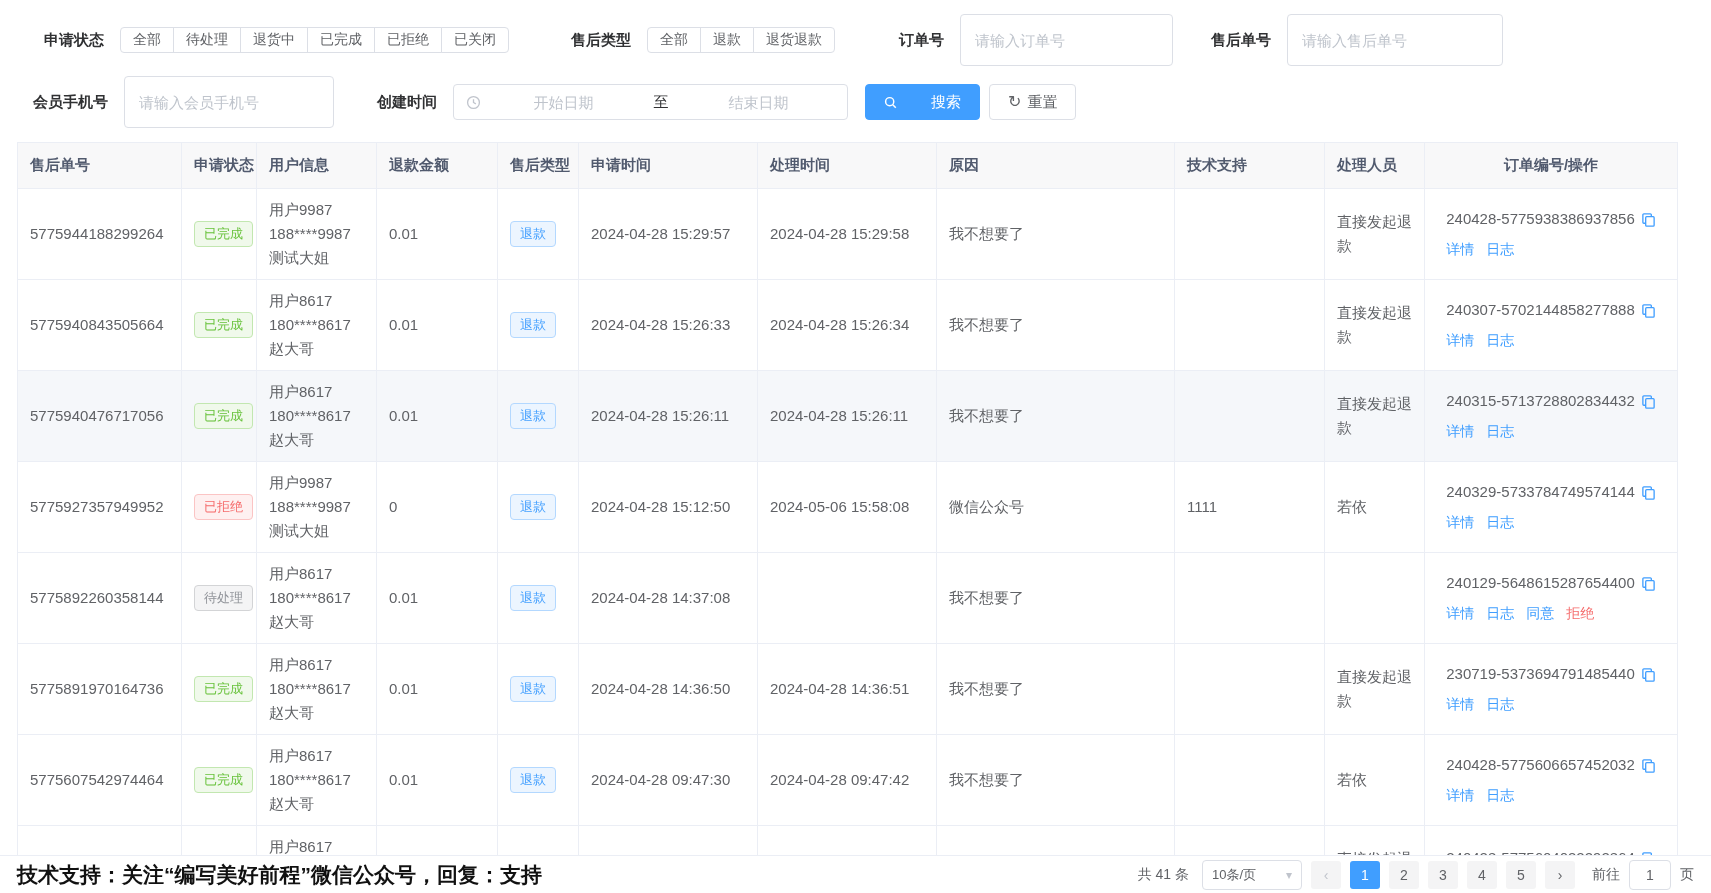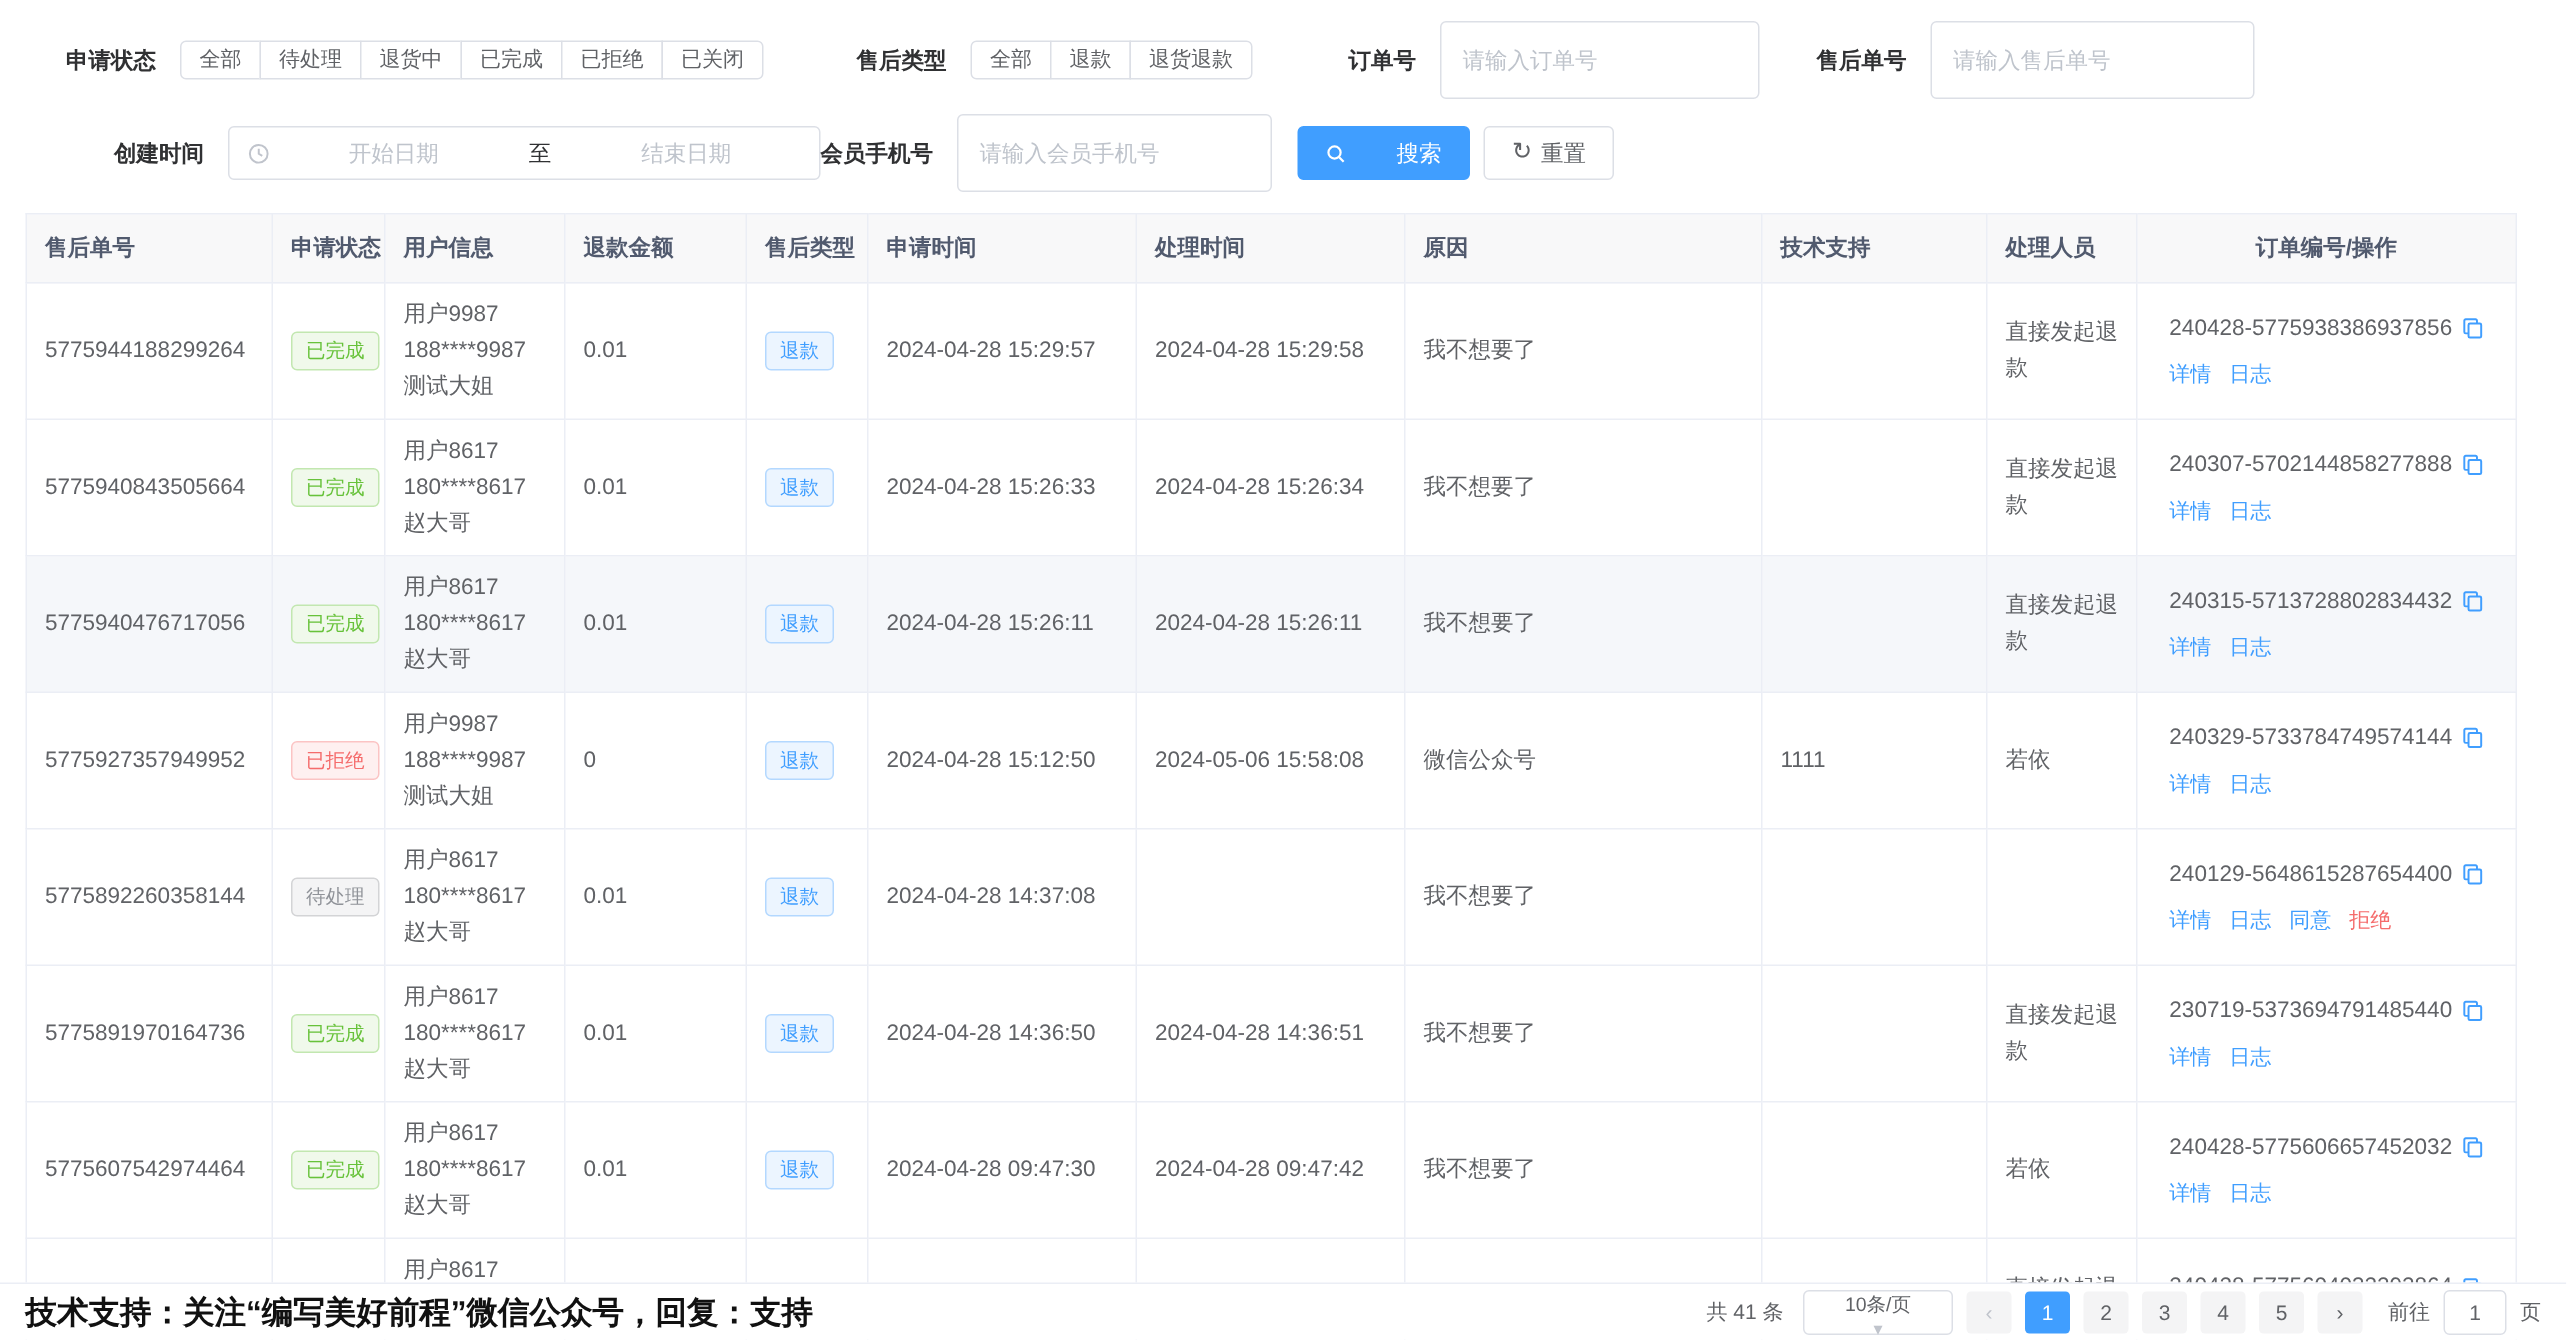--- a/index.html
+++ b/index.html
@@ -81,21 +81,21 @@
     position:absolute; left:0; right:0; bottom:0; height:38px; background:#fff;
     border-top:1px solid #ebeef5; display:flex; align-items:center;
     justify-content:space-between; padding:0 17px; z-index:5;
   }
   .support-text { font-weight:700; color:#111; font-size:21px; }
   .pagination { display:flex; align-items:center; gap:9px; font-size:14px; color:#606266; }
   .total-text { margin-right:4px; }
   .page-size-select {
     width:100px; height:30px; border:1px solid #dcdfe6; border-radius:4px;
     display:flex; align-items:center; justify-content:space-between;
-    padding:0 9px; font-size:13px; color:#606266; cursor:pointer; background:#fff;flex-direction:column;
+    padding:0 9px; font-size:13px; color:#606266; cursor:pointer; background:#fff;
   }
   .caret { color:#c0c4cc; font-size:12px; }
   .pager-btn {
     min-width:30px; height:28px; line-height:28px; text-align:center;
     background:#f4f4f5; border:none; border-radius:3px; color:#606266;
     font-size:14px; cursor:pointer; font-family:inherit; padding:0 4px;
   }
   .pager-btn.active { background:#409EFF; color:#fff; }
   .pager-btn.disabled { color:#c0c4cc; }
   .goto-input {
@@ -143,37 +143,37 @@
         <span class="flabel">订单号</span>
         <input class="f-input" style="width: 213px;" placeholder="请输入订单号">
       </div>
       <div class="filter-item mi-asno">
         <span class="flabel">售后单号</span>
         <input class="f-input" style="width: 216px;" placeholder="请输入售后单号">
       </div>
     </div>
 
     <div class="filter-row second">
+      <div class="filter-item">
+        <span class="flabel">会员手机号</span>
+        <input class="f-input" style="width: 210px;" placeholder="请输入会员手机号">
+      </div>
       <div class="filter-item mi-ctime">
         <span class="flabel">创建时间</span>
         <div class="date-range">
           <span style="display:inline-flex;margin-right:6px;">
             <svg width="15" height="15" viewBox="0 0 16 16" fill="none" stroke="#c0c4cc" stroke-width="1.4">
               <circle cx="8" cy="8" r="6.3"></circle>
               <polyline points="8,4.5 8,8 10.5,9.5"></polyline>
             </svg>
           </span>
           <input placeholder="开始日期" style="">
           <span class="range-sep">至</span>
           <input placeholder="结束日期" style="">
         </div>
-      </div>
-      <div class="filter-item">
-        <span class="flabel">会员手机号</span>
-        <input class="f-input" style="width: 210px;" placeholder="请输入会员手机号">
       </div>
       <button class="btn btn-primary mi-search">
         <span style="display:inline-flex;">
           <svg width="13" height="13" viewBox="0 0 16 16" fill="none" stroke="#fff" stroke-width="1.8">
             <circle cx="7" cy="7" r="5"></circle>
             <line x1="10.8" y1="10.8" x2="14.5" y2="14.5"></line>
           </svg>
         </span>
         <span>搜索</span>
       </button>

